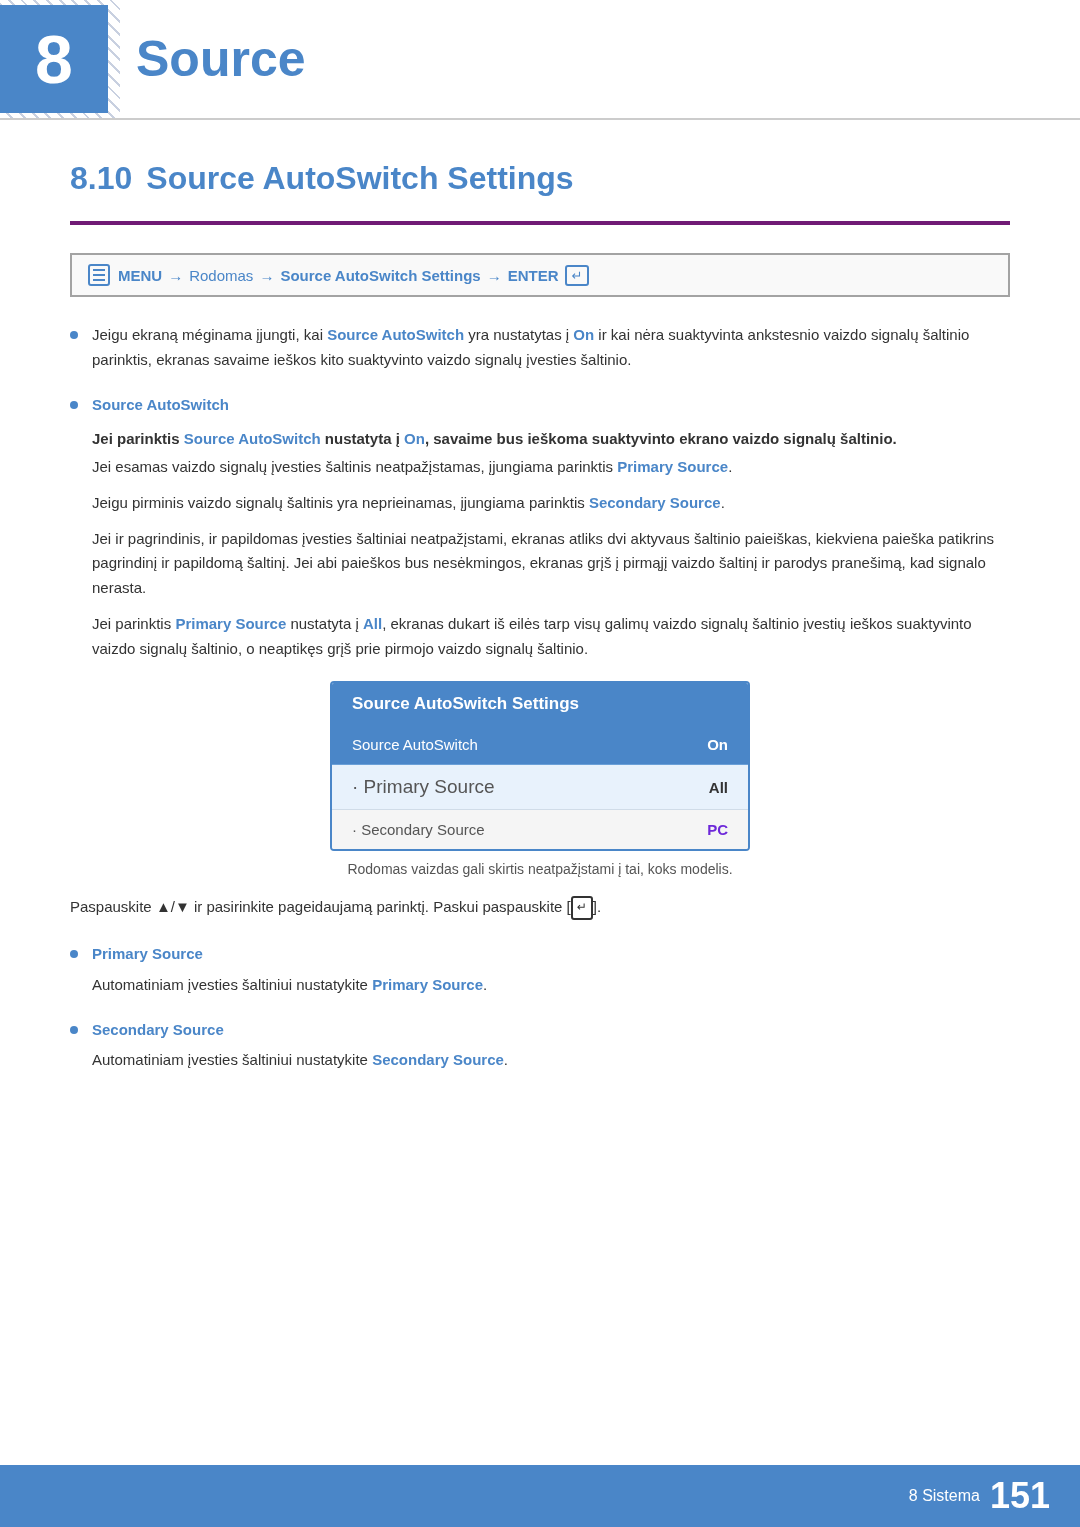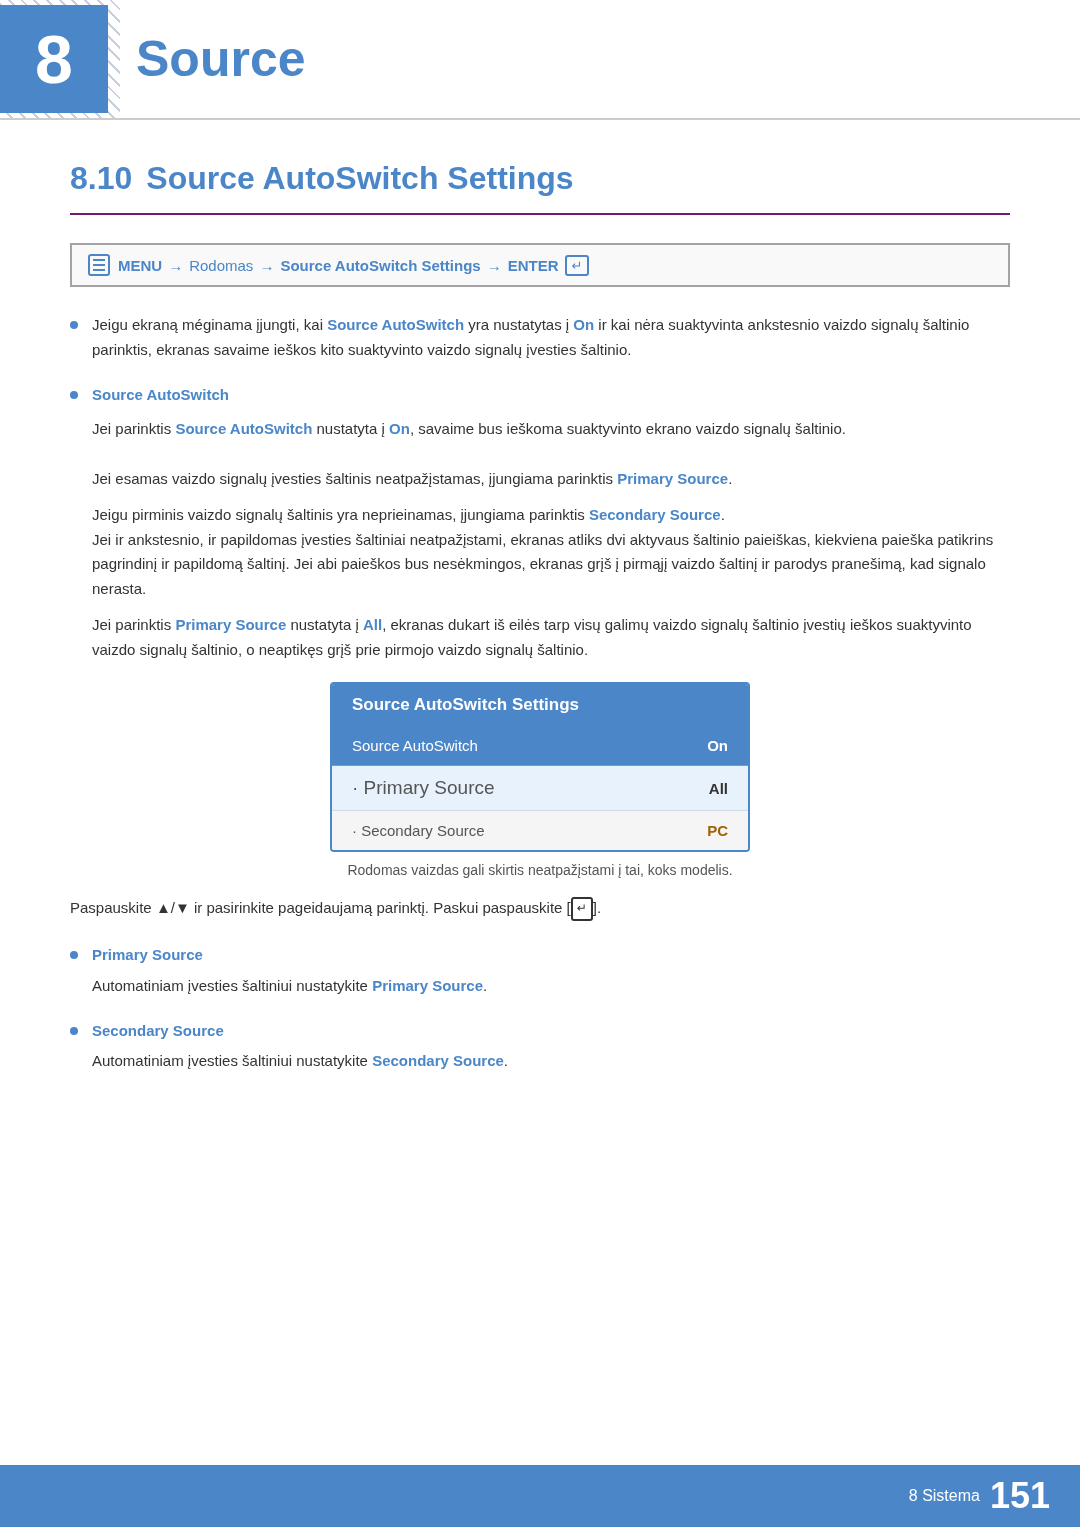--- a/index.html
+++ b/index.html
@@ -26,21 +26,21 @@
 
   <div style="position:relative; z-index:2; background:#4a86c8; width:108px; height:108px; display:flex; align-items:center; justify-content:center; font-size:68px; font-weight:bold; color:white; flex-shrink:0; margin-right:28px;">
     <span>8</span>
   </div>
 
   <span style="font-size:50px; font-weight:bold; color:#4a86c8; position:relative; z-index:2;">Source</span>
 </div>
 
 <div class="main-content">
 
-  <div style="margin-bottom:28px; padding-bottom:16px; border-bottom:2px solid #701a75; display:flex; align-items:baseline; gap:14px;">
+  <div style="margin-bottom:28px; padding-bottom:24px; border-bottom:4px solid #701a75; display:flex; align-items:baseline; gap:14px;">
     <span style="font-size:32px; font-weight:bold; color:#4a86c8;">8.10</span>
     <span style="font-size:32px; font-weight:bold; color:#4a86c8;">Source AutoSwitch Settings</span>
   </div>
 
   <div style="display:flex; align-items:center; border:2px solid #a3a3a3; padding:9px 16px; margin-bottom:26px; background:#f9f9f9; font-size:15px; color:#4a86c8; gap:6px; flex-wrap:wrap;">
     <span style="display:inline-block; border:2px solid #4a86c8; border-radius:3px; width:22px; height:22px; margin-right:2px; vertical-align:middle; position:relative;">
       <span style="position:absolute; top:3px; left:3px; right:3px; height:2px; background:#4a86c8; display:block;"></span>
       <span style="position:absolute; top:8px; left:3px; right:3px; height:2px; background:#4a86c8; display:block;"></span>
       <span style="position:absolute; top:13px; left:3px; right:3px; height:2px; background:#4a86c8; display:block;"></span>
     </span>
@@ -62,31 +62,31 @@
   </div>
 
   <div style="display:flex; align-items:flex-start; margin-bottom:10px;">
     <div style="width:8px; height:8px; background:#4a86c8; border-radius:50%; margin-top:8px; margin-right:14px; flex-shrink:0;"></div>
     <div style="font-size:15px; line-height:1.65; color:#333;">
       <strong style="color:#4a86c8;">Source AutoSwitch</strong>
     </div>
   </div>
 
   <div style="margin-left:22px; margin-bottom:20px; font-size:15px; line-height:1.65; color:#333;">
-    <p style="margin-bottom:25px;">
+    <p style="margin-bottom:3px;font-weight:bold;">
       Jei parinktis <strong style="color:#4a86c8;">Source AutoSwitch</strong> nustatyta į <strong style="color:#4a86c8;">On</strong>, savaime bus ieškoma suaktyvinto ekrano vaizdo signalų šaltinio.
     </p>
     <p style="margin-bottom:11px;">
       Jei esamas vaizdo signalų įvesties šaltinis neatpažįstamas, įjungiama parinktis <strong style="color:#4a86c8;">Primary Source</strong>.
     </p>
-    <p style="margin-bottom:0;">
+    <p style="margin-bottom:11px;">
       Jeigu pirminis vaizdo signalų šaltinis yra neprieinamas, įjungiama parinktis <strong style="color:#4a86c8;">Secondary Source</strong>.
     </p>
     <p style="margin-bottom:11px;">
-      Jei ir ankstesnio, ir papildomas įvesties šaltiniai neatpažįstami, ekranas atliks dvi aktyvaus šaltinio paieiškas, kiekviena paieška patikrins pagrindinį ir papildomą šaltinį. Jei abi paieškos bus nesėkmingos, ekranas grįš į pirmąjį vaizdo šaltinį ir parodys pranešimą, kad signalo nerasta.
+      Jei ir pagrindinis, ir papildomas įvesties šaltiniai neatpažįstami, ekranas atliks dvi aktyvaus šaltinio paieiškas, kiekviena paieška patikrins pagrindinį ir papildomą šaltinį. Jei abi paieškos bus nesėkmingos, ekranas grįš į pirmąjį vaizdo šaltinį ir parodys pranešimą, kad signalo nerasta.
     </p>
     <p style="margin-bottom:11px;">
       Jei parinktis <strong style="color:#4a86c8;">Primary Source</strong> nustatyta į <strong style="color:#4a86c8;">All</strong>, ekranas dukart iš eilės tarp visų galimų vaizdo signalų šaltinio įvestių ieškos suaktyvinto vaizdo signalų šaltinio, o neaptikęs grįš prie pirmojo vaizdo signalų šaltinio.
     </p>
   </div>
 
   <div style="width:420px; margin:20px auto 10px auto; border:2px solid #4a86c8; border-radius:4px; overflow:hidden;">
     <div style="background:#4a86c8; color:white; font-size:17px; font-weight:bold; padding:11px 20px; text-align:left;">
       <span>Source AutoSwitch Settings</span>
     </div>
@@ -96,21 +96,21 @@
       <span style="font-size:15px; font-weight:bold; color:white;">On</span>
     </div>
 
     <div style="display:flex; justify-content:space-between; align-items:center; padding:11px 20px; background:#e8f2fc; border-bottom:1px solid #d0dce8;">
       <span style="font-size:19px; color:#555;">· Primary Source</span>
       <span style="font-size:15px; font-weight:bold; color:#333;">All</span>
     </div>
 
     <div style="display:flex; justify-content:space-between; align-items:center; padding:11px 20px; background:#f5f5f5; border-bottom:none;">
       <span style="font-size:15px; color:#555;">· Secondary Source</span>
-      <span style="font-size:15px; font-weight:bold; color:#a16207;">PC</span>
+      <span style="font-size:15px; font-weight:bold; color:#6d28d9;">PC</span>
     </div>
   </div>
 
   <p style="text-align:center; font-size:14px; color:#555; margin: 8px 0 18px 0;">Rodomas vaizdas gali skirtis neatpažįstami į tai, koks modelis.</p>
 
   <p style="font-size:15px; color:#333; margin-bottom:22px; line-height:1.65;">
     Paspauskite ▲/▼ ir pasirinkite pageidaujamą parinktį. Paskui paspauskite [<span style="display:inline-block; border:2px solid #333; border-radius:3px; padding:0 4px; font-size:12px; vertical-align:middle;">↵</span>].
   </p>
 
   <div style="display:flex; align-items:flex-start; margin-bottom:6px;">

